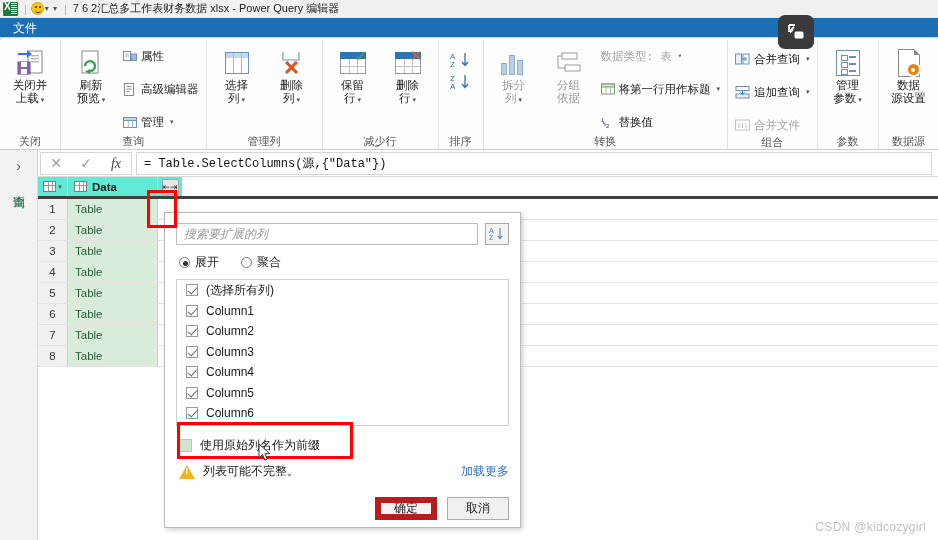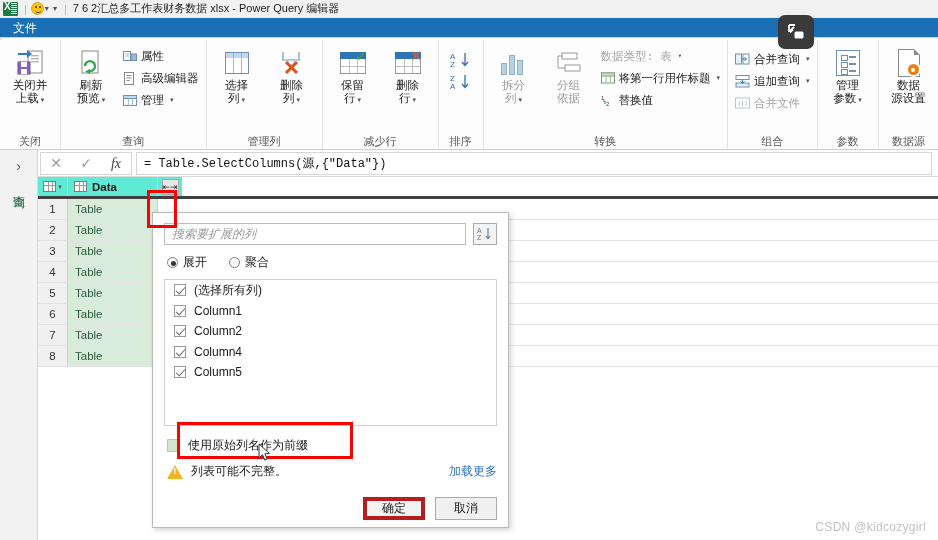--- a/index.html
+++ b/index.html
@@ -109,21 +109,21 @@
     text-align:center; font-size: 11px; color:#555;
     height: 16px; line-height: 16px;
   }
   .big-btn {
     width: 52px; display:flex; flex-direction:column; align-items:center;
     padding: 2px 1px; font-size:11.5px; color:#222; line-height: 13px; text-align:center;
     cursor: default;
   }
   .big-btn .ic { height: 32px; display:flex; align-items:center; justify-content:center; }
   .big-btn.disabled { color:#9a9a9a; }
-  .small-col { display:flex; flex-direction:column; gap:4px; padding-top:2px; }
+  .small-col { display:flex; flex-direction:column; gap:15px; padding-top:2px; }
   .small-btn {
     display:flex; align-items:center; gap:4px;
     font-size: 11.5px; padding: 1px 3px; color:#222; height:18px;
     white-space:nowrap; cursor:default;
   }
   .small-btn.disabled { color:#a4a4a4;font-family:Liberation Mono, monospace; }
   .dd { font-size:7px; color:#555; margin-left:2px; }
 
   
   .ic-doc { width:20px;height:24px;border:1.5px solid #8a8a8a;background:#fff;position:relative;}
@@ -201,21 +201,21 @@
   .grow { display:flex; height:21px; border-bottom:1px solid #e3e3e3; }
   .g-num { width:30px; background:#f0f0f0; border-right:1px solid #cfcfcf; display:flex;align-items:center;justify-content:center;font-size:11.5px;color:#333;}
   .g-cell { width:90px; background:#d9ecd9; border-right:1px solid #cfcfcf; display:flex;align-items:center;padding-left:7px;font-size:11.5px;color:#2b5b3b;}
   .g-rest { flex:1; background:#fff; }
 
   
   .redbox { position:absolute; border:3px solid #ff0000; pointer-events:none; z-index:60; }
 
   
   .expand-pop {
-    position:absolute; left:152px; top:212px; width:357px; height:316px;
+    position:absolute; left:164px; top:212px; width:357px; height:316px;
     background:#fff; border:1px solid #b9b9b9; box-shadow: 2px 2px 5px rgba(0,0,0,.18);
     z-index: 40; padding: 10px 11px 9px 11px;
   }
   .pop-row1 { display:flex; gap:7px; }
   .search-box {
     flex:1; height:22px; border:1px solid #bdbdbd; background:#fff;
     display:flex; align-items:center; padding-left:7px;
     font-style: italic; color:#9a9a9a; font-size:12px;
   }
   .sort-btn {
@@ -246,21 +246,21 @@
     content:"";position:absolute;left:0;top:0;
     border-left:8px solid transparent;border-right:8px solid transparent;border-bottom:14px solid #f0b323;
   }
   .warn-ic::after{content:"!";position:absolute;left:6.3px;top:1px;font-size:9px;font-weight:bold;color:#fff;}
   .more-link { margin-left:auto; color:#2a72c0; font-size:12px; }
   .btn-row { display:flex; justify-content:flex-end; gap:10px; margin-top:17px; }
   .btn {
     width:62px;height:23px;border:1px solid #ababab;background:#f0f0f0;
     display:flex;align-items:center;justify-content:center;font-size:12px;color:#1a1a1a;
   }
-  .btn.primary { border:4px solid #b91c1c; background:#f3f3f3; }
+  .btn.primary { border:6px solid #b91c1c; background:#f3f3f3; }
 
   
   .cursor { position:absolute; left:258px; top:443px; z-index:70; }
 
   .watermark {
     position:absolute; right:12px; bottom:6px;
     color:#c2c2c2; font-size:12px; letter-spacing:.3px; z-index:80;
   }
 </style>
 </head>
@@ -657,25 +657,33 @@
     <div class="col-item">
       <span class="cb checked"></span>
       <span>Column1</span>
     </div>
     <div class="col-item">
       <span class="cb checked"></span>
       <span>Column2</span>
     </div>
     <div class="col-item">
       <span class="cb checked"></span>
+      <span>Column3</span>
+    </div>
+    <div class="col-item">
+      <span class="cb checked"></span>
       <span>Column4</span>
     </div>
     <div class="col-item">
       <span class="cb checked"></span>
       <span>Column5</span>
+    </div>
+    <div class="col-item">
+      <span class="cb checked"></span>
+      <span>Column6</span>
     </div>
   </div>
 
   <div class="prefix-row">
     <span class="cb-green"></span>
     <span>使用原始列名作为前缀</span>
   </div>
 
   <div class="warn-row">
     <span class="warn-ic"></span>

